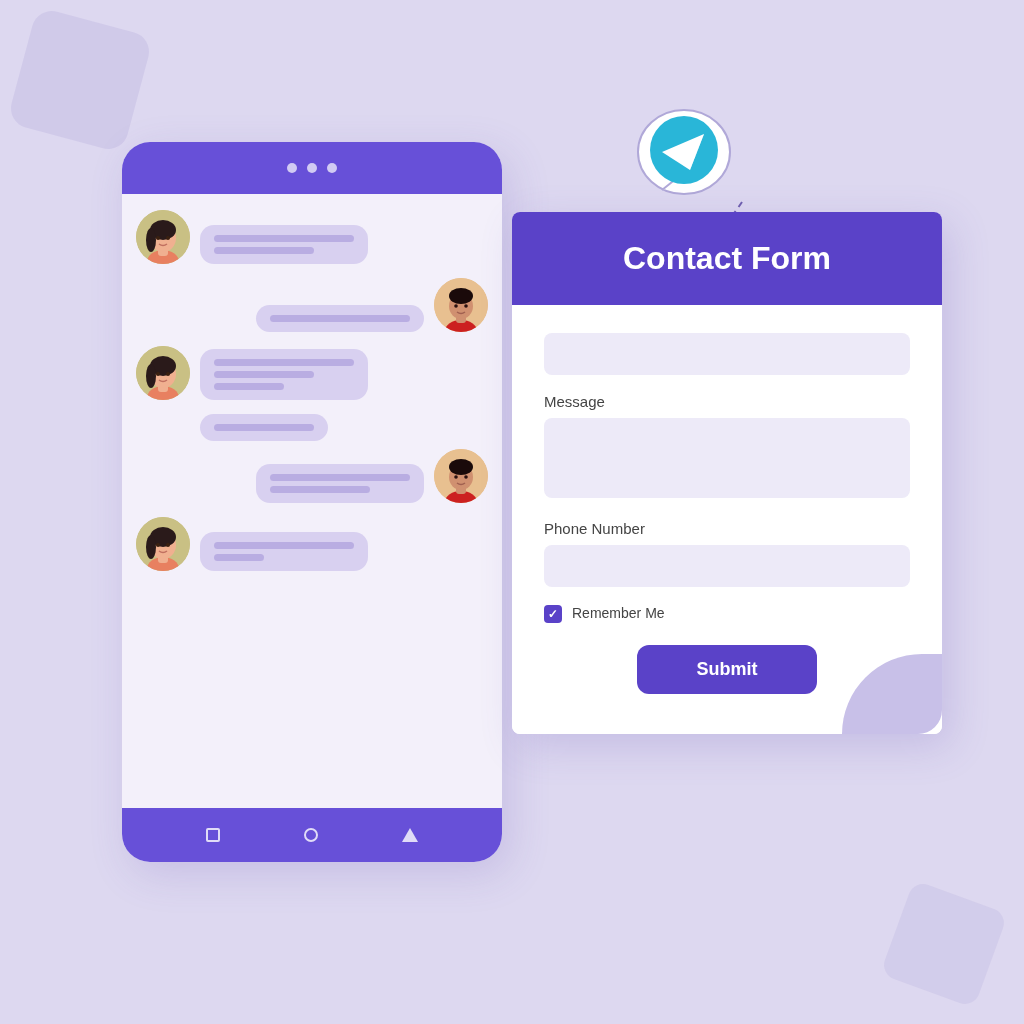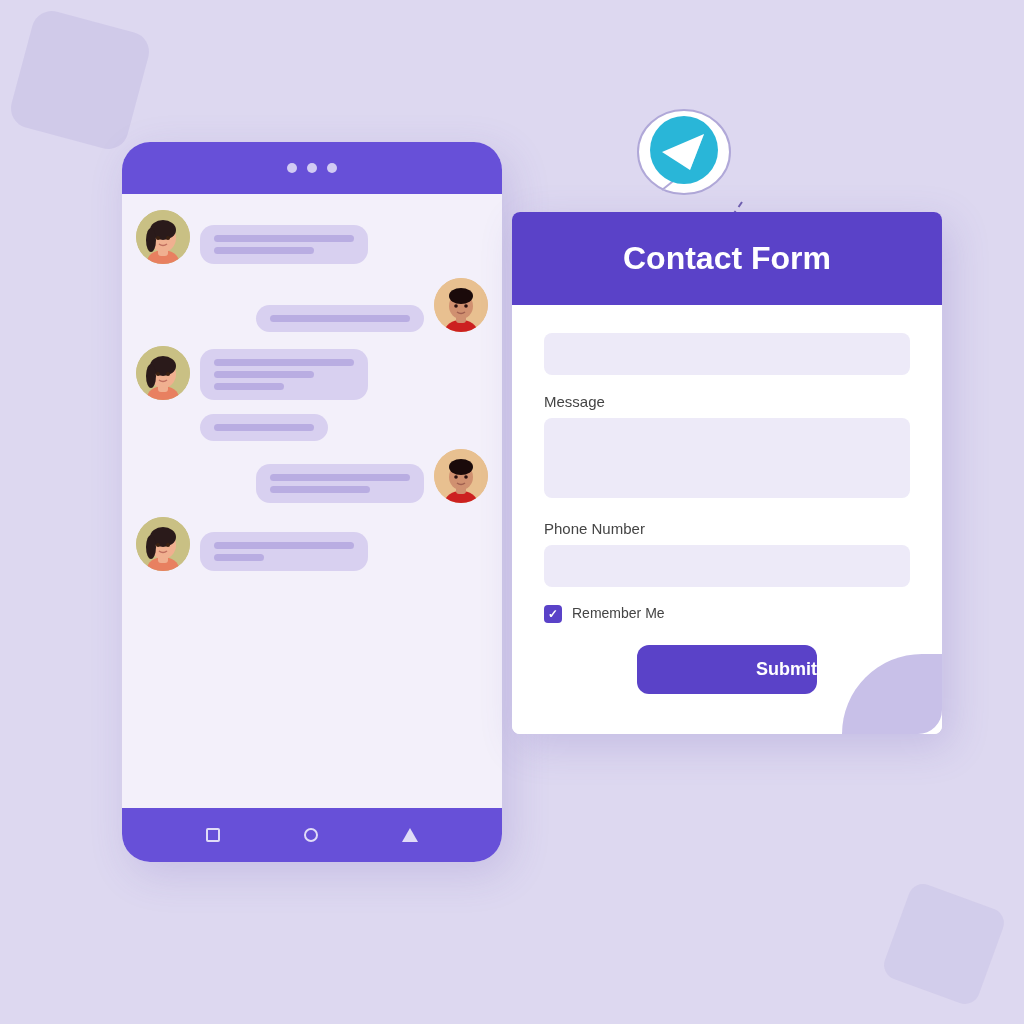--- a/index.html
+++ b/index.html
@@ -303,21 +303,20 @@
       background: #5a42c8;
       color: white;
       border: none;
       border-radius: 12px;
       padding: 14px 0;
       font-size: 18px;
       font-weight: 700;
       cursor: pointer;
       position: relative;
       z-index: 1;
-      text-align: right;
     }
   </style>
 </head>
 <body>
 
 <div class="bg-shape-tl"></div>
 <div class="bg-shape-br"></div>
 
 <div class="scene">
 

